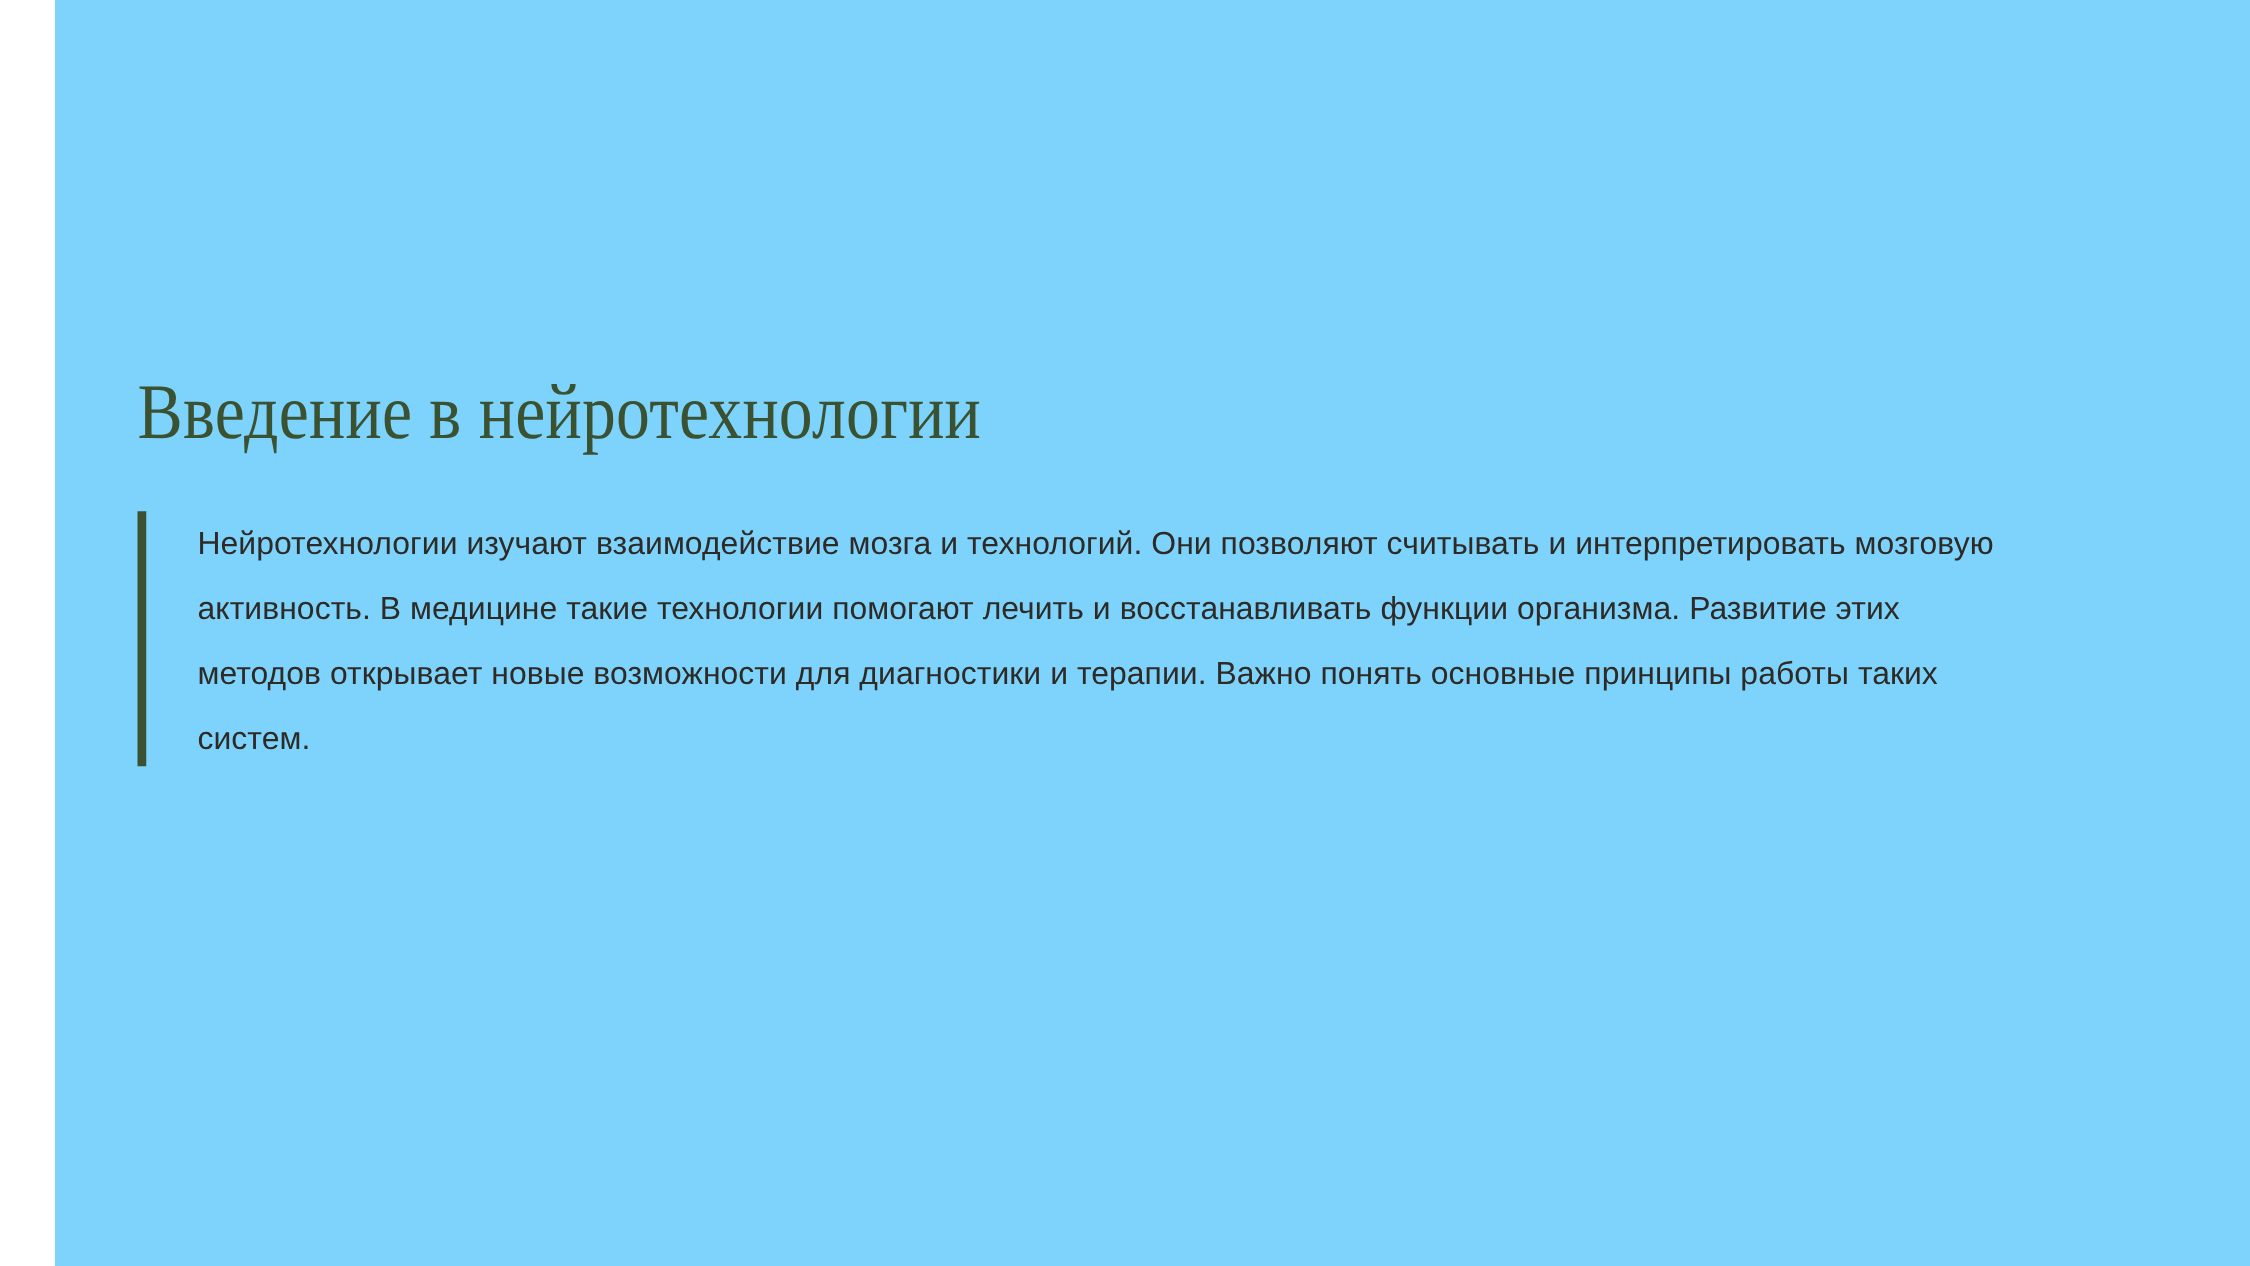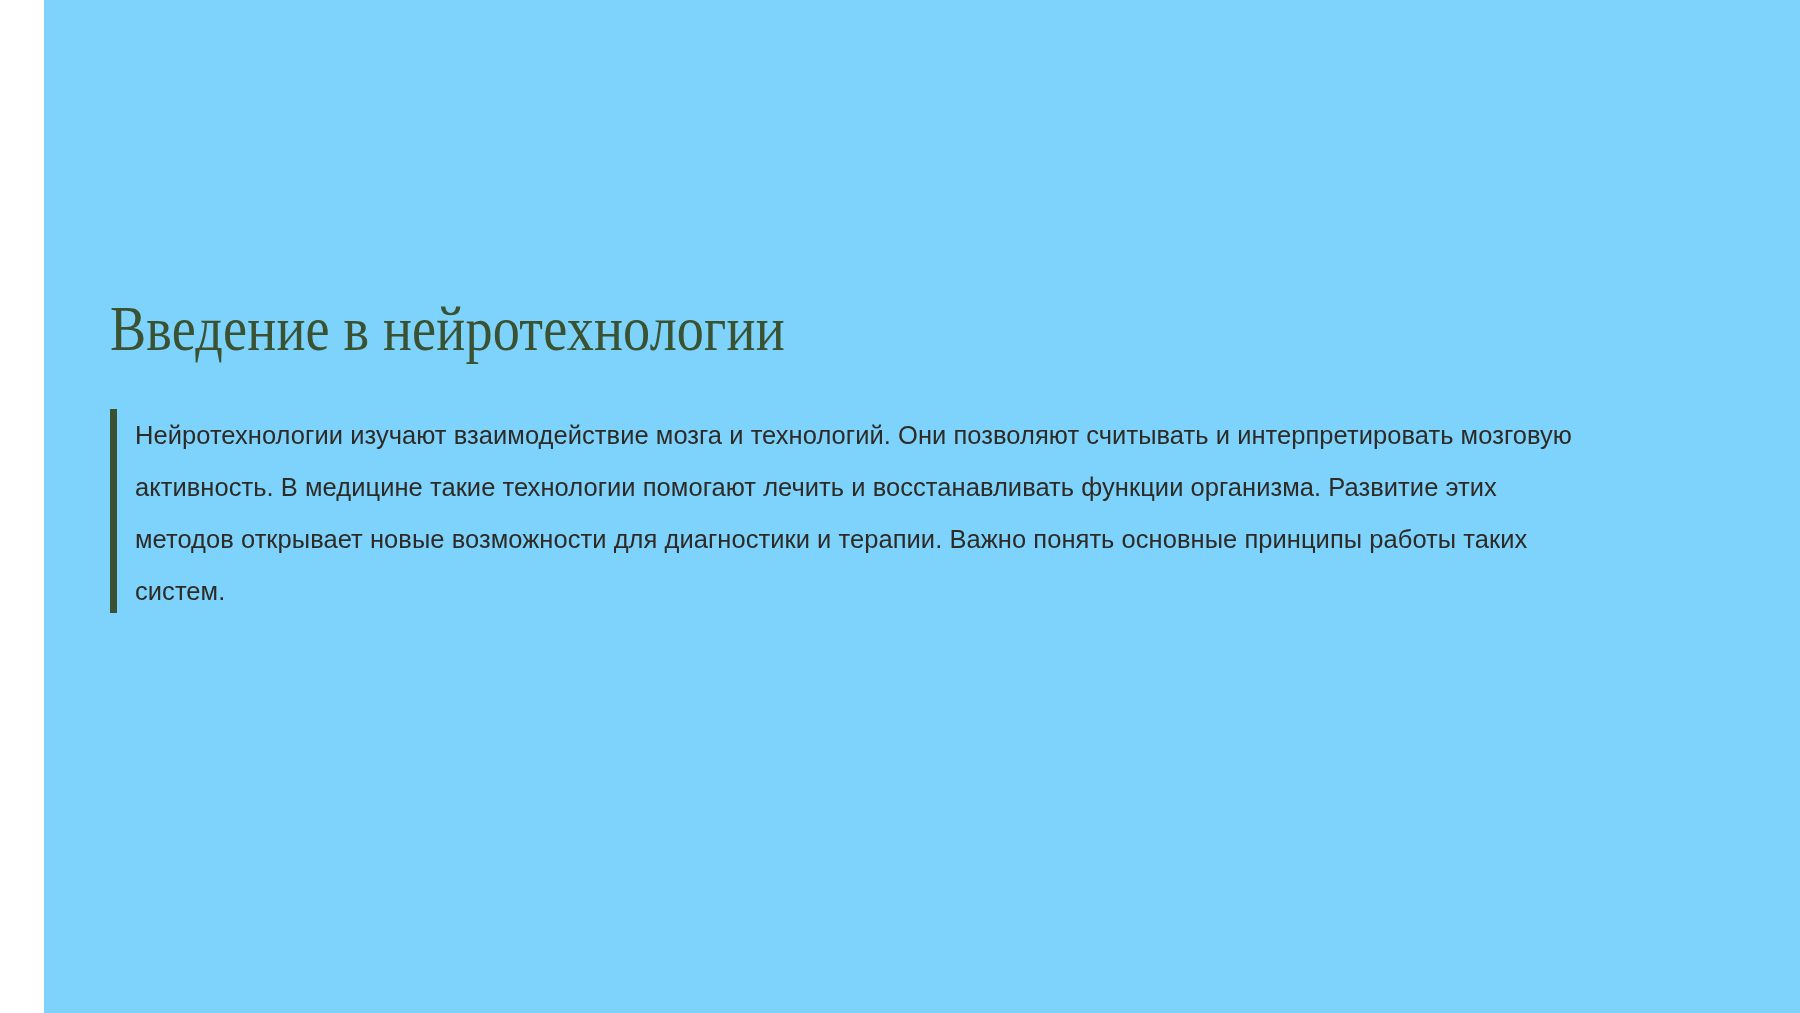--- a/index.html
+++ b/index.html
@@ -39,21 +39,21 @@
     color: #3A5232;
     letter-spacing: 0.2px;
     transform: scaleX(0.86);
     transform-origin: left center;
     white-space: nowrap;
   }
 
   .body-block {
     position: relative;
     margin-top: 47px;
-    padding-left: 25px;
+    padding-left: 48px;
     width: 1440px;
   }
 
   .accent-bar {
     position: absolute;
     left: 0;
     top: 0;
     width: 7px;
     height: 204px;
     background: #3A5232;

